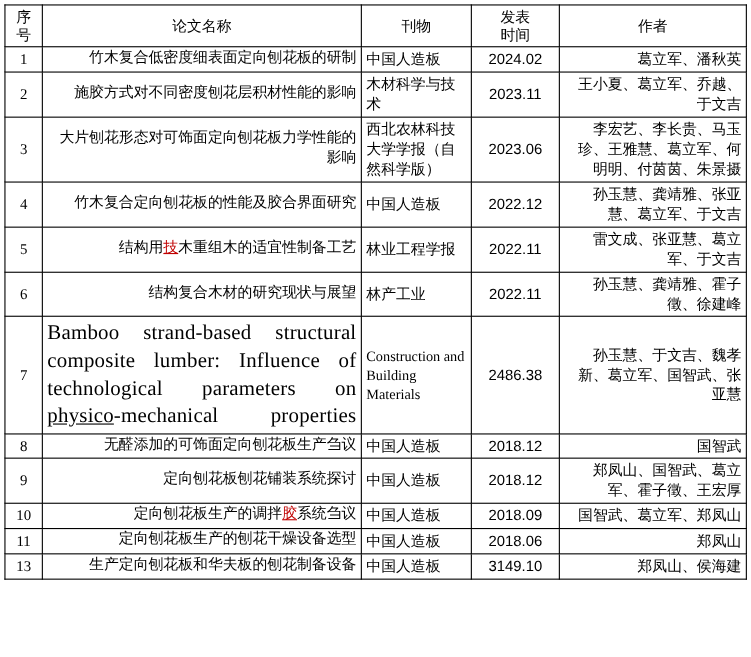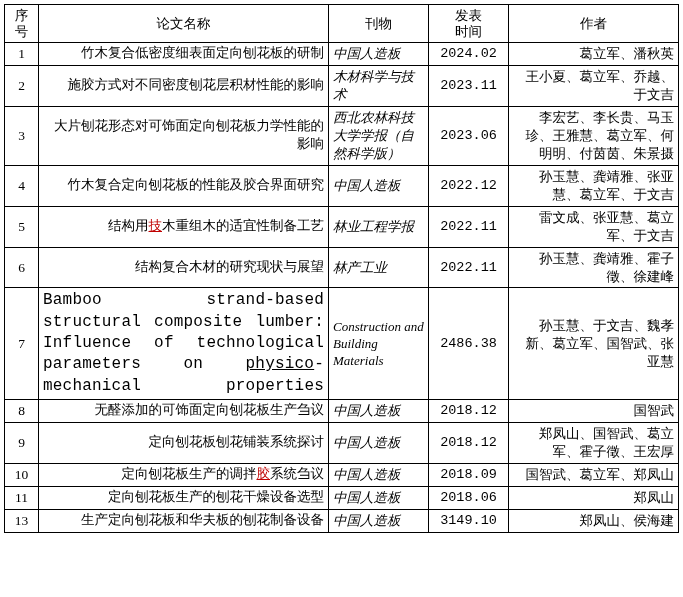--- a/index.html
+++ b/index.html
@@ -57,39 +57,38 @@
   td.idx {
     text-align: center;
     font-size: 13.5px;
   }
   td.title {
     text-align: right;
     font-family: Liberation Mono, monospace;
     font-size: 13.5px;
   }
   td.title.en {
-    font-family: Liberation Mono, monospace;
+    font-family: Liberation Serif, serif;
     text-align: justify;
     text-align-last: justify;
-    font-size: 16px;
+    font-size: 19px;
     letter-spacing: 0.2px;
   }
   td.journal {
     text-align: left;
     font-family: "Liberation Sans", "DejaVu Sans", sans-serif;
     font-size: 13.5px;
-    font-style: italic;
   }
   td.journal.en {
     font-family: "Liberation Serif", "DejaVu Serif", serif;
     font-size: 13px;
   }
   td.date {
     text-align: center;
-    font-family: Liberation Mono, monospace;
+    font-family: Liberation Sans, sans-serif;
     font-size: 13.5px;
   }
   td.authors {
     text-align: right;
     font-family: "Liberation Sans", "DejaVu Sans", sans-serif;
     font-size: 13.5px;
   }
   .u-red {
     color: #c00000;
     text-decoration: underline;

